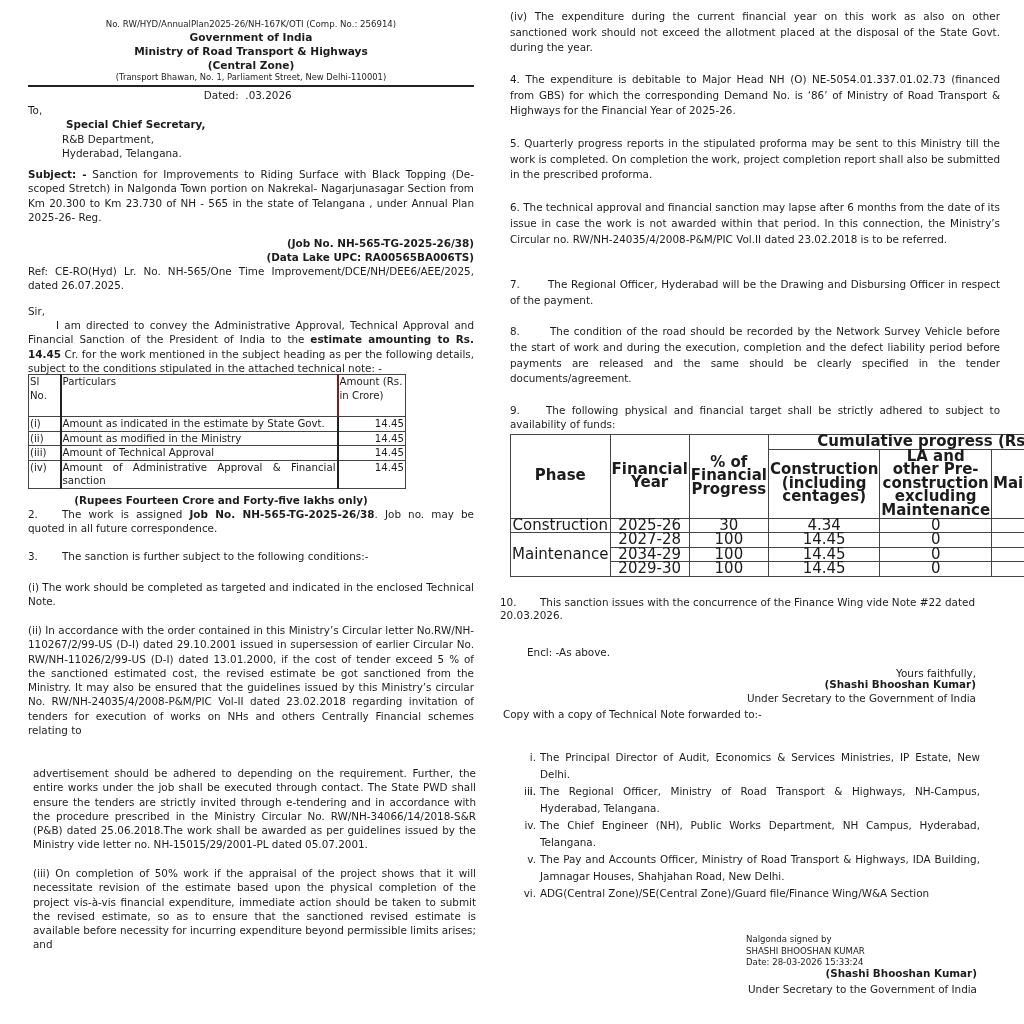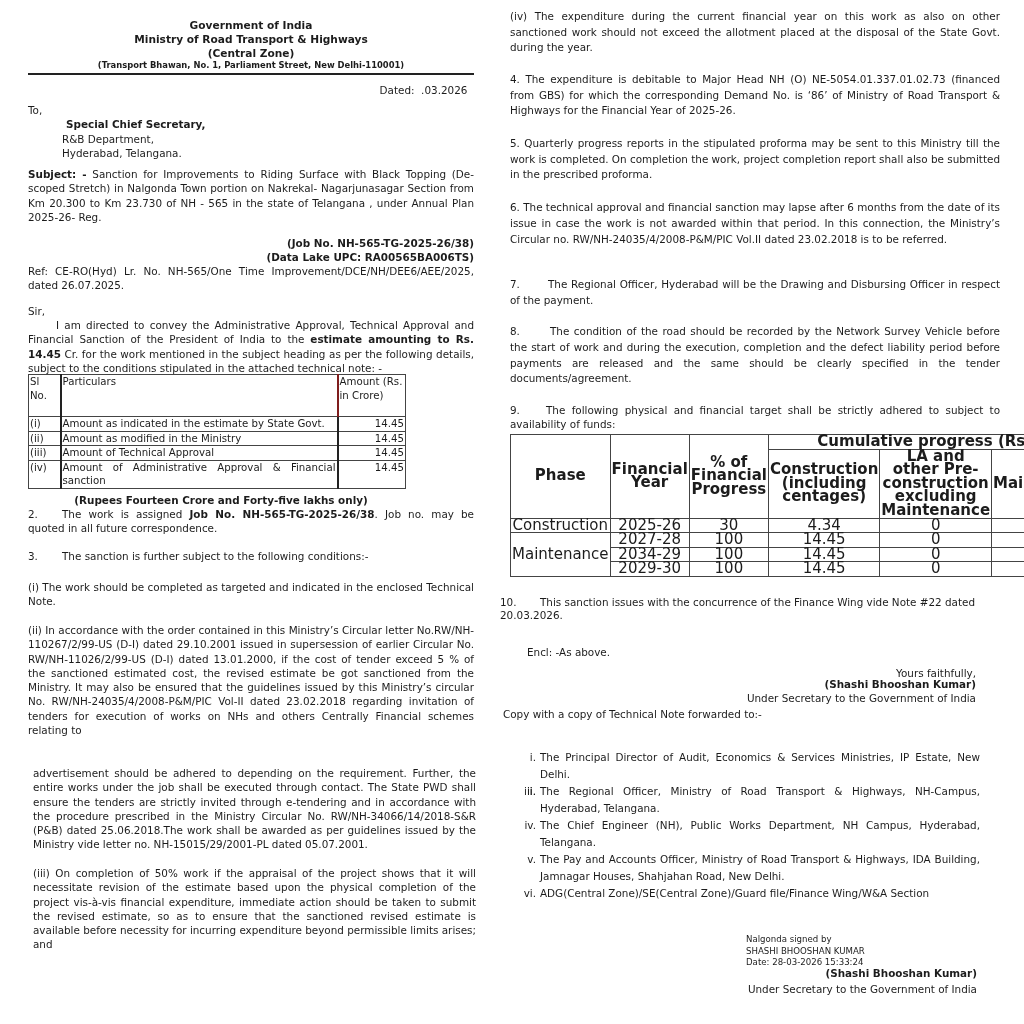--- a/index.html
+++ b/index.html
@@ -8,23 +8,23 @@
     .abs { position: absolute; }
     .just { text-align: justify; }
     .b { font-weight: bold; }
     .c { text-align: center; }
     .r { text-align: right; }
 
     
     #hdr { left: 28px; top: 18px; width: 446px; }
     #hdr .ref { font-size: 8.6px; line-height: 12px; text-align: center; }
     #hdr .gov { font-size: 10.6px; line-height: 14px; font-weight: bold; text-align: center; }
-    #hdr .addr { font-size: 8.4px; line-height: 11px; text-align: center; font-weight: bold; }
+    #hdr .addr { font-size: 8.4px; line-height: 11px; text-align: center; }
     #hdr .rule { border-top: 2px solid #222; margin-top: 2px; }
-    #hdr .dated { text-align: right; font-size: 10.4px; line-height: 14px; margin-top: 8px; }
+    #hdr .dated { text-align: center; font-size: 10.4px; line-height: 14px; margin-top: 1px; }
 
     
     .para { font-size: 10.4px; line-height: 14.3px; }
 
     
     table.tbl { border-collapse: collapse; }
     table.tbl td { border: 1px solid #444; vertical-align: top; padding: 0 1px; font-size: 10.2px; line-height: 13.5px; }
     #t1 { position: absolute; left: 28px; top: 374px; width: 378px; }
     #t1 td.sl { width: 32px; border-right: 2px solid #222; }
     #t1 td.amt { width: 68px; text-align: right; }
@@ -36,20 +36,21 @@
     #t2 td.hc { font-weight: bold; vertical-align: top; }
     ol.copy { list-style: none; }
     ol.copy li { position: relative; padding-left: 30px; font-size: 10.4px; line-height: 17px; }
     ol.copy li .num { position: absolute; left: 0; width: 26px; text-align: right; }
     .sig-small { font-size: 8.6px; line-height: 11.5px; }
   </style>
 </head>
 <body>
 
 <div id="hdr" class="abs">
+  <div class="ref">No. RW/HYD/AnnualPlan2025-26/NH-167K/OTI (Comp. No.: 256914)</div>
   <div class="gov">Government of India</div>
   <div class="gov">Ministry of Road Transport &amp; Highways</div>
   <div class="gov">(Central Zone)</div>
   <div class="addr">(Transport Bhawan, No. 1, Parliament Street, New Delhi-110001)</div>
   <div class="rule"></div>
   <div class="dated">
     <span>Dated:</span>&nbsp;&nbsp;<span>.03.2026</span>&nbsp;&nbsp;
   </div>
 </div>
 

